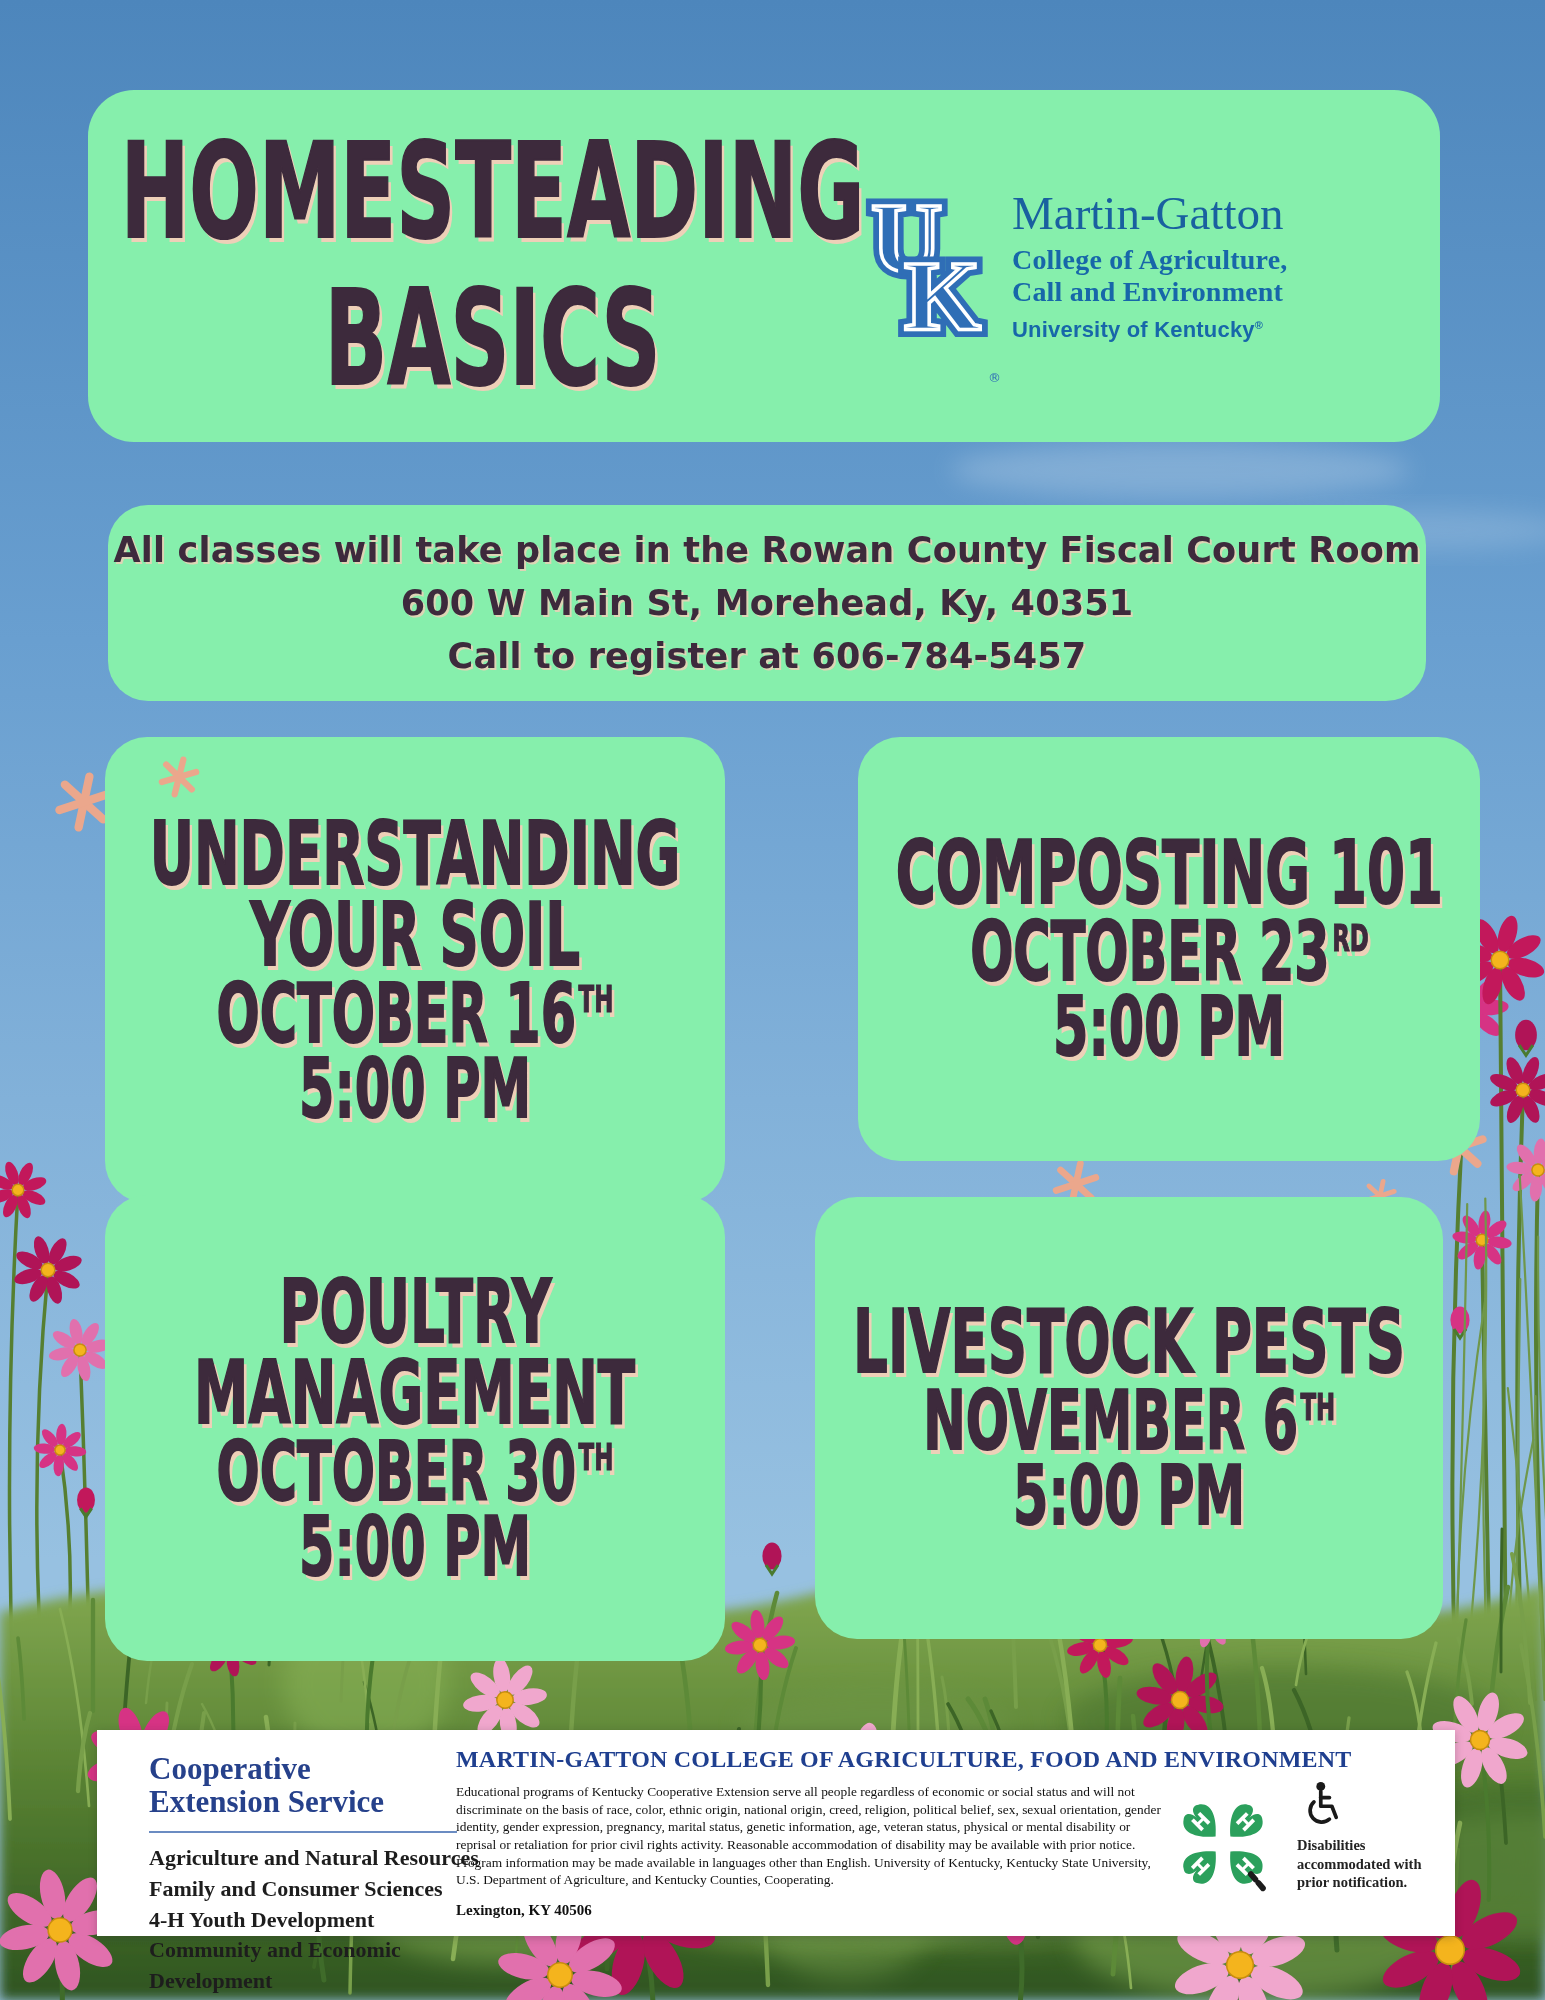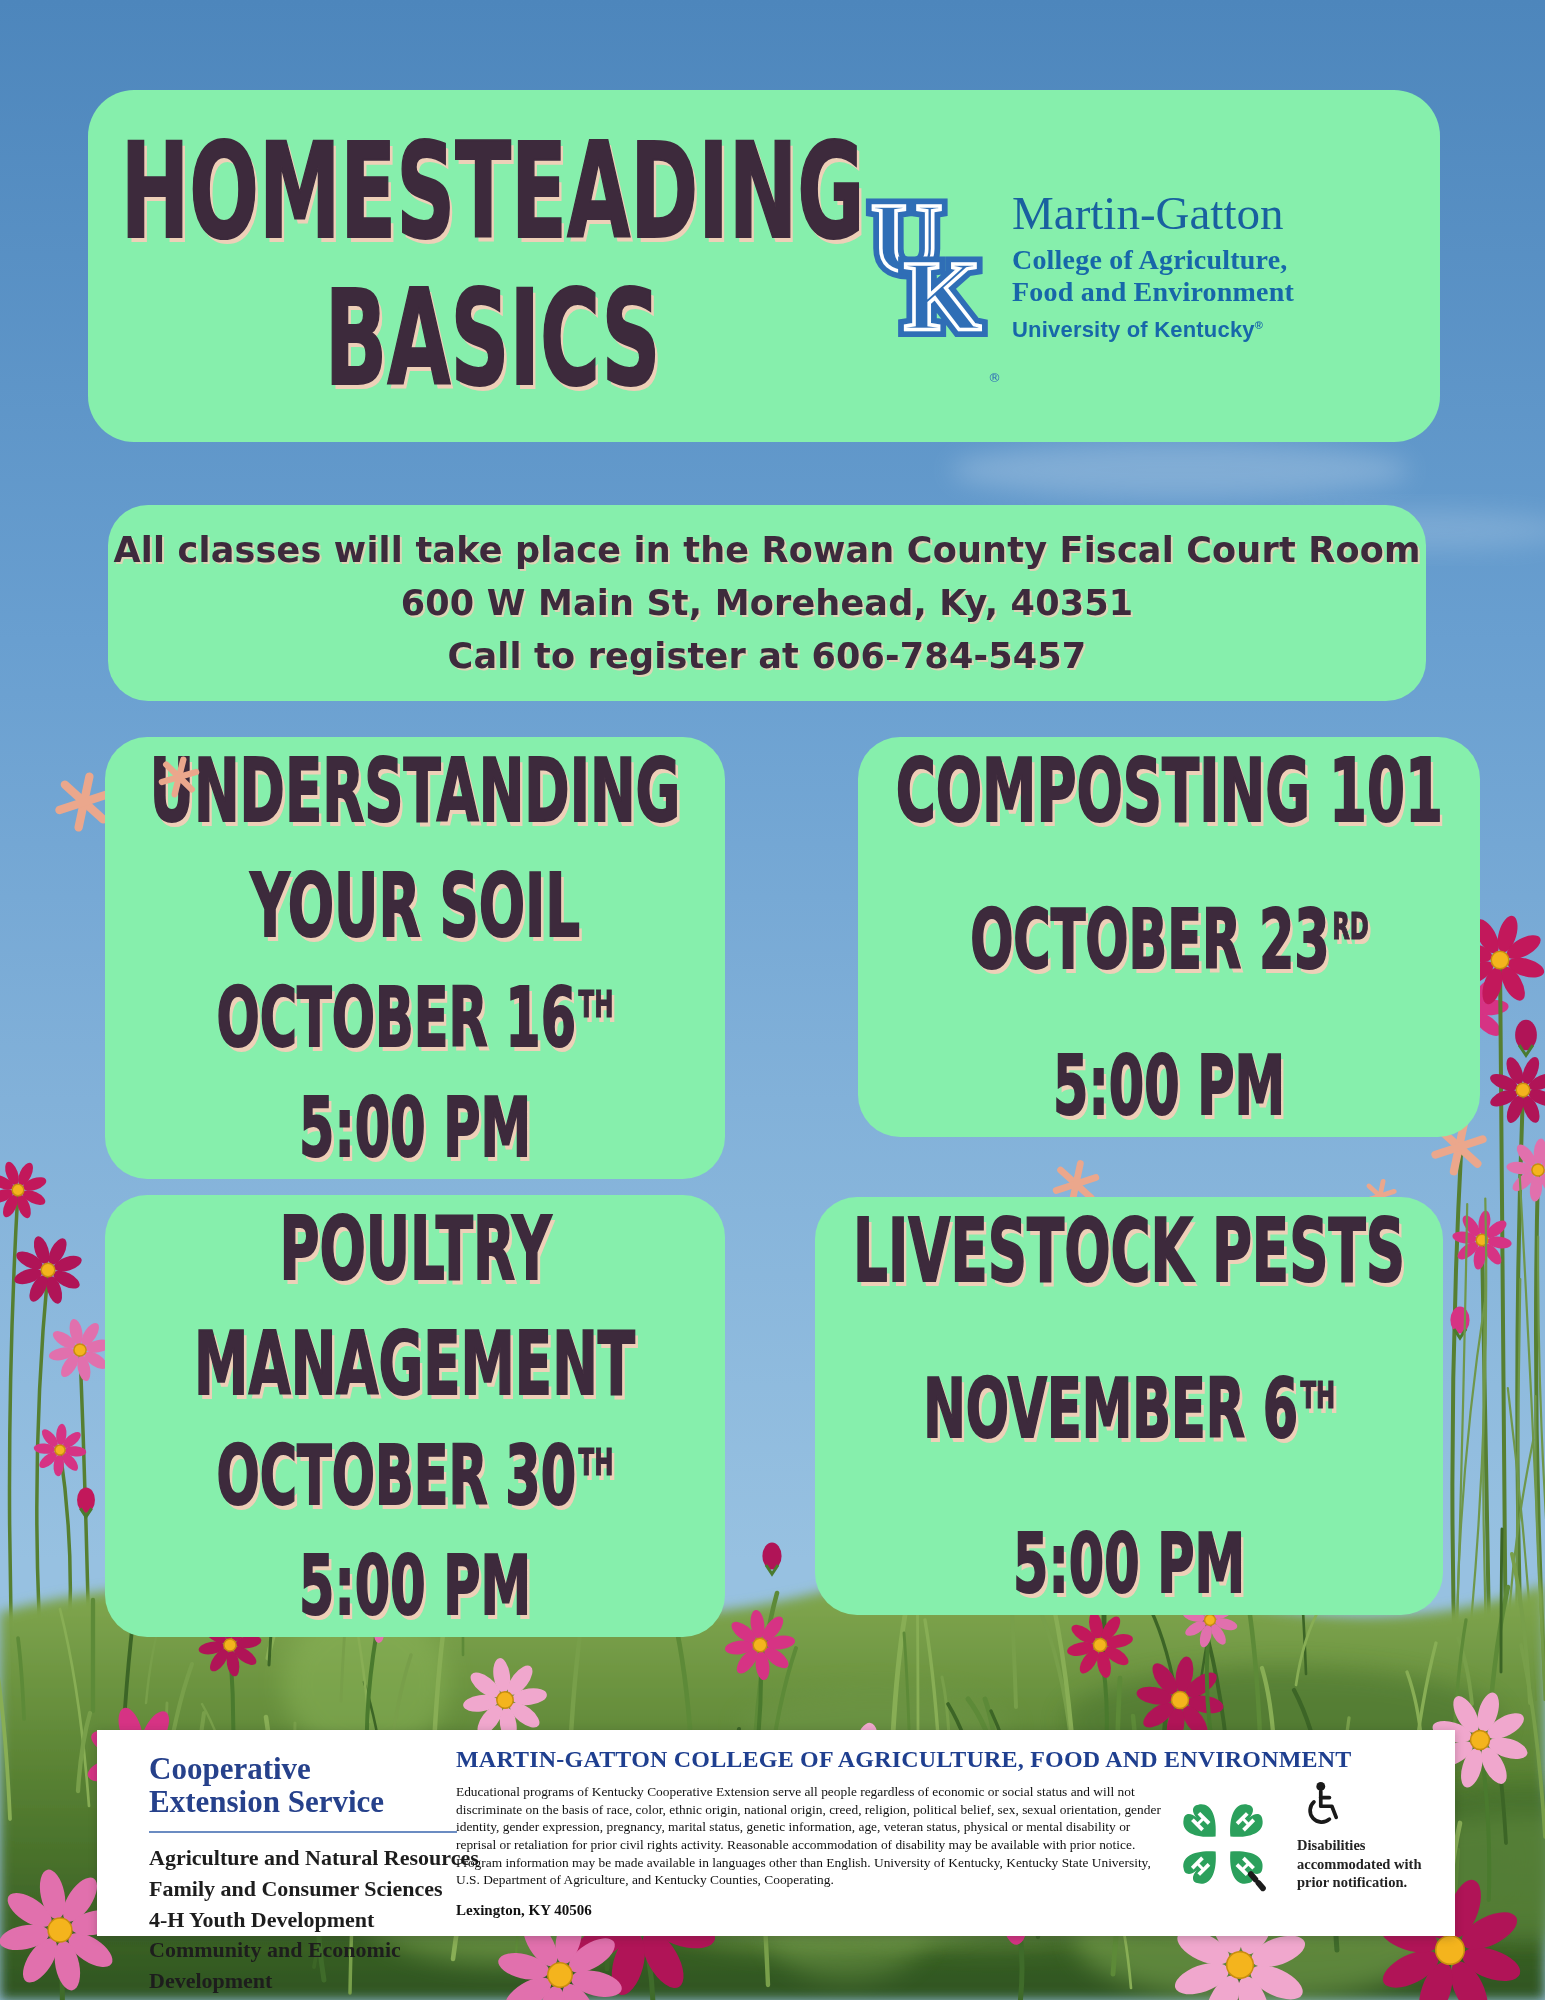--- a/index.html
+++ b/index.html
@@ -43,22 +43,22 @@
     left:108px;top:505px;width:1318px;height:196px;border-radius:40px;
     display:flex;flex-direction:column;align-items:center;justify-content:center;gap:13px;
   }
   .info-line{
     font-size:35px;font-weight:bold;color:#3d2a3c;letter-spacing:.2px;white-space:nowrap;
     text-shadow:2px 2px 0 rgba(243,206,184,.8);
   }
 
   
   .class-card{
-    display:flex;flex-direction:column;align-items:center;justify-content:space-between;
-    padding:14px 0;border-radius:42px;
+    display:flex;flex-direction:column;align-items:center;justify-content:center;
+    padding:26px 0;border-radius:42px;
   }
   .cc1{left:105px;top:737px;width:620px;height:414px;}
   .cc2{left:822px;top:737px;width:622px;height:372px;margin-left:36px;}
   .cc3{left:105px;top:1195px;width:620px;height:414px;}
   .cc4{left:815px;top:1197px;width:628px;height:390px;}
   .class-title{font-size:88px;}
   .class-date{font-size:82px;}
   .class-time{font-size:82px;}
   .ord{font-size:.45em;position:relative;top:-.8em;margin-left:4px;-webkit-text-stroke:1.2px #3d2a3c;}
 
@@ -555,21 +555,21 @@
           <text x="36" y="62" font-size="72" fill="#2f6eb6" stroke="#2f6eb6" stroke-width="11">U</text>
           <text x="36" y="62" font-size="72" fill="#2f6eb6" stroke="#ffffff" stroke-width="2.6">U</text>
           <text x="62" y="104" font-size="72" fill="#2f6eb6" stroke="#2f6eb6" stroke-width="11">K</text>
           <text x="62" y="104" font-size="72" fill="#2f6eb6" stroke="#ffffff" stroke-width="2.6">K</text>
         </g>
       </svg>
       <div class="mg-text">
         <div class="mg-name">Martin-Gatton</div>
         <div class="mg-college">
           <div>College of Agriculture,</div>
-          <div>Food and Environment</div>
+          <div>Call and Environment</div>
         </div>
         <div class="mg-univ"><span>University of Kentucky</span><span class="reg">®</span></div>
       </div>
     </div>
     <div class="uk-reg">®</div>
   </div>
 
   <div class="card info-card">
     <div class="info-line">All classes will take place in the Rowan County Fiscal Court Room</div>
     <div class="info-line">600 W Main St, Morehead, Ky, 40351</div>

